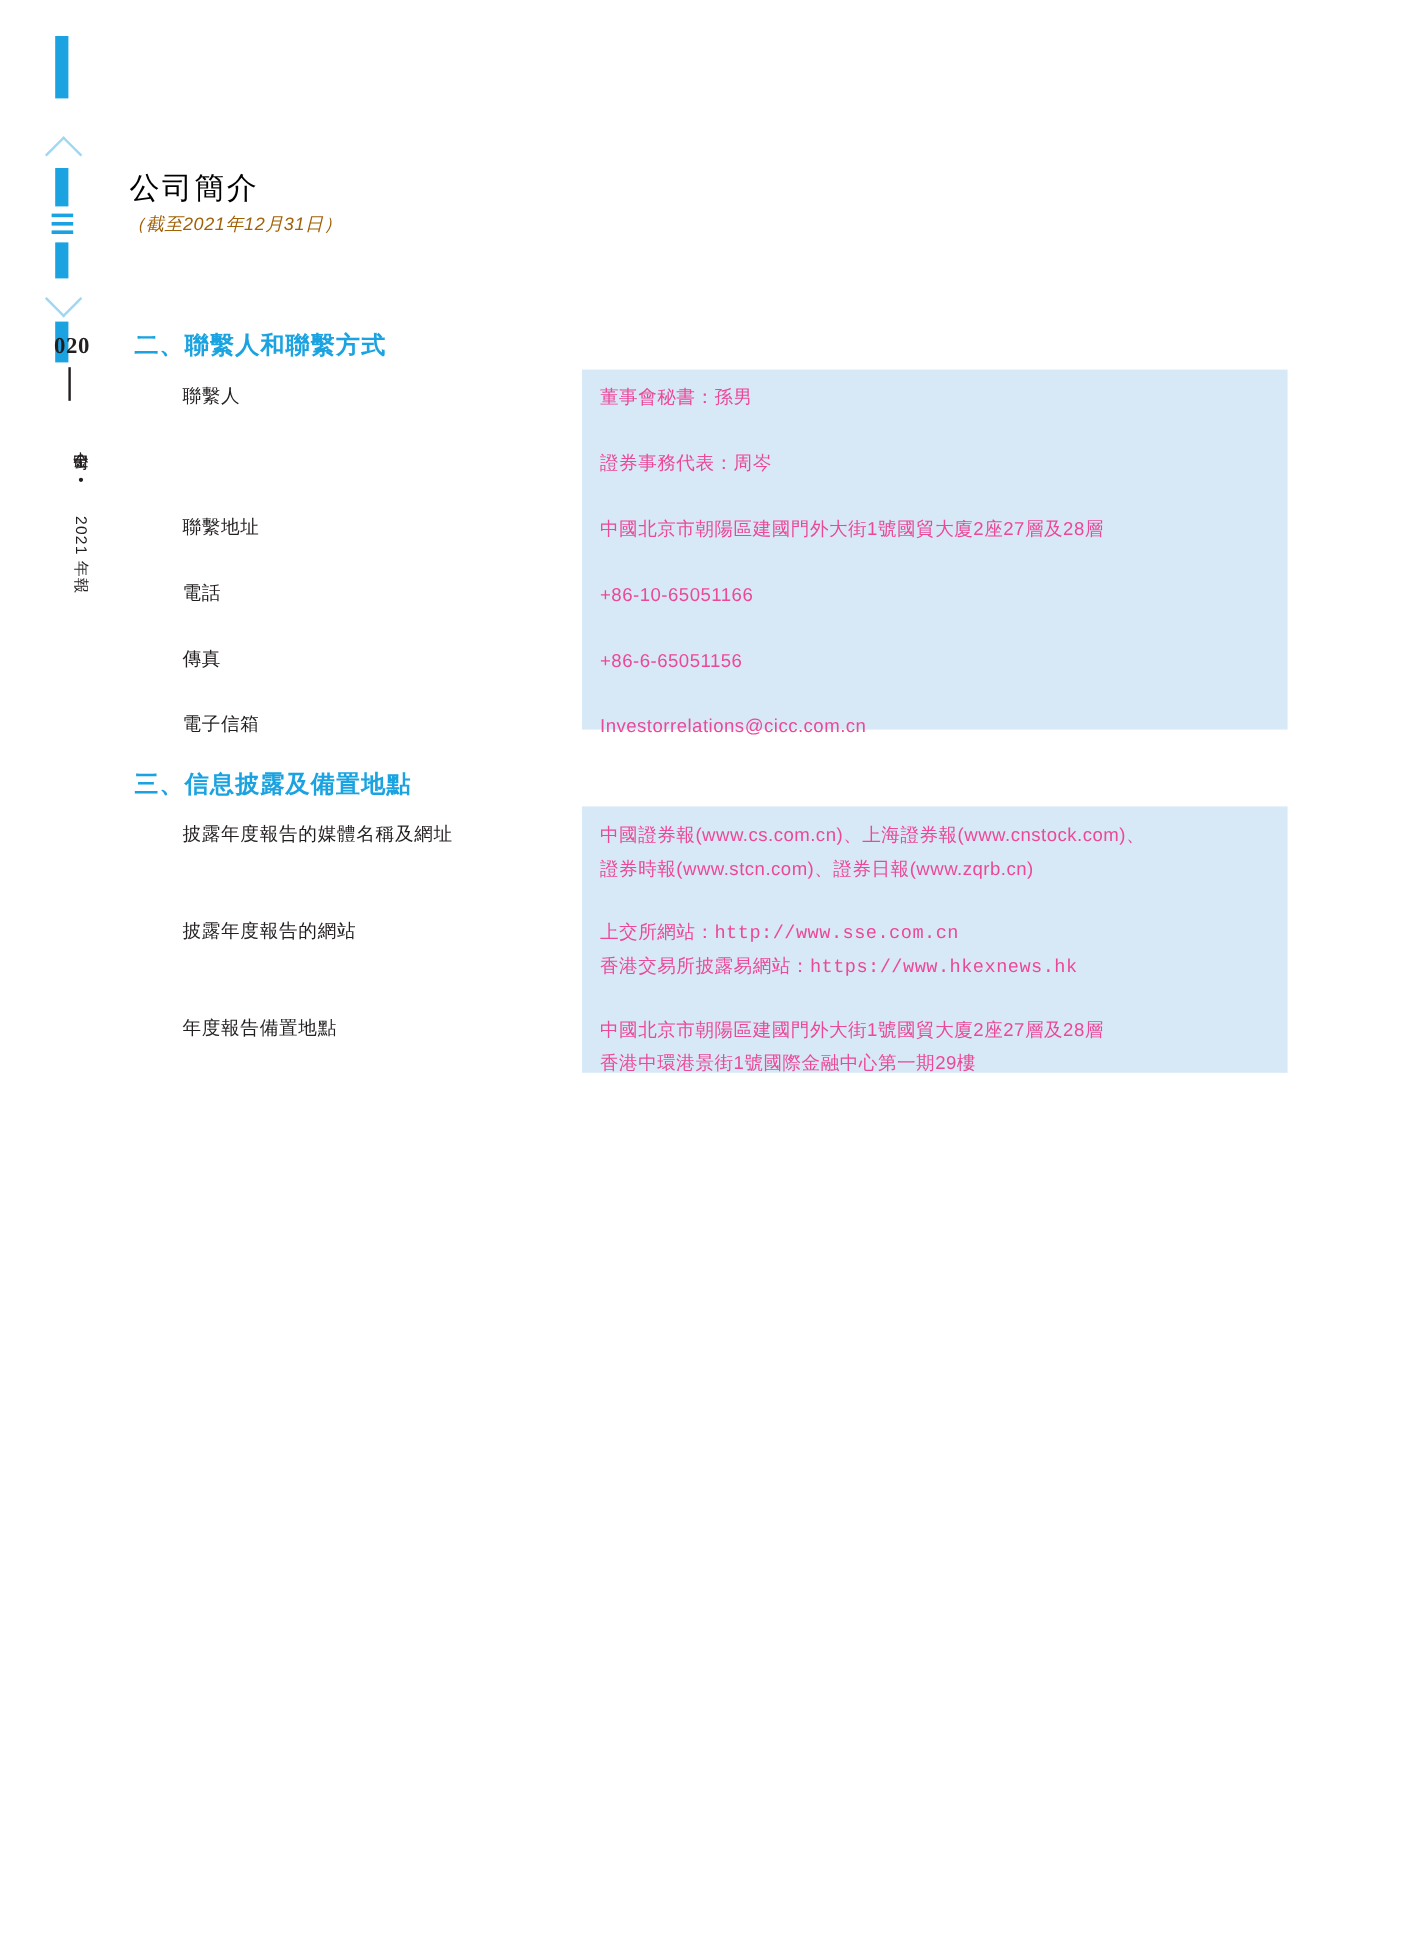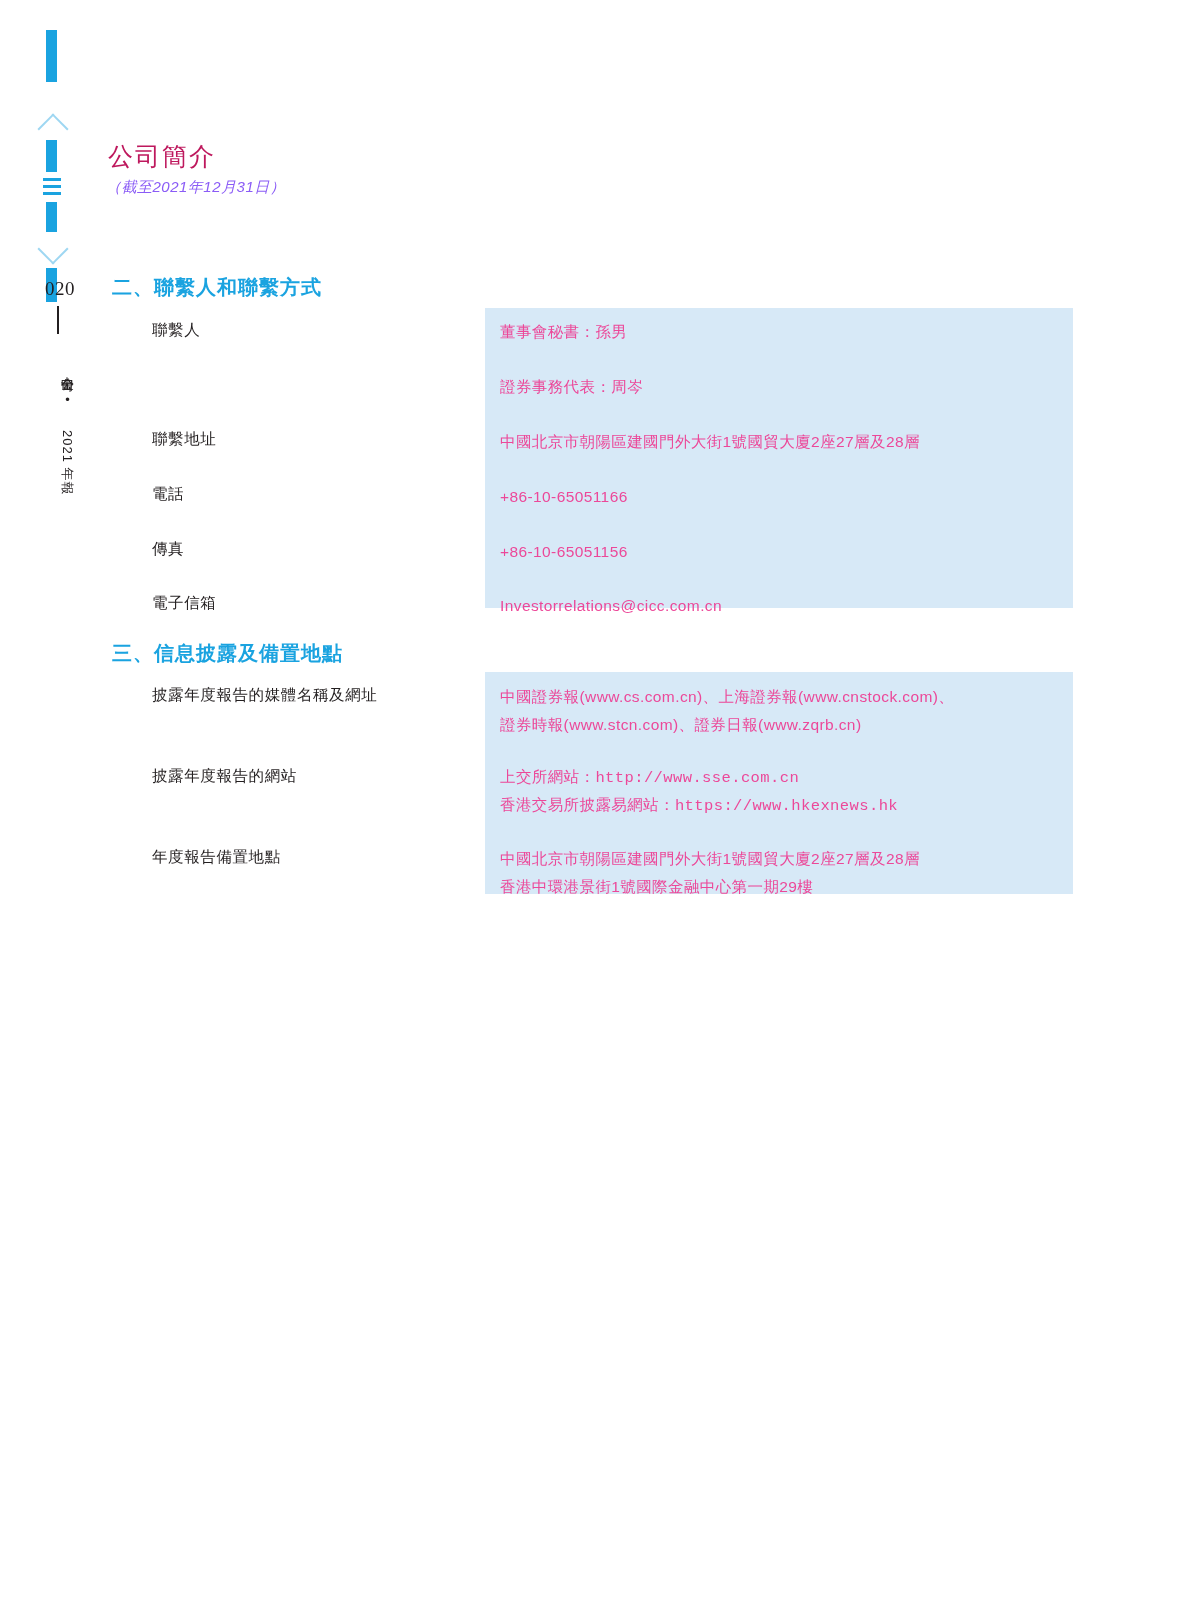--- a/index.html
+++ b/index.html
@@ -59,21 +59,21 @@
     margin-bottom: 4px;
   }
 
   .page-num {
     position: absolute;
     left: 38px;
     top: 278px;
     width: 44px;
     text-align: center;
     font-family: "Liberation Serif", "DejaVu Serif", serif;
-    font-weight: normal;
+    font-weight: bold;
     font-size: 19px;
     color: #231f20;
     letter-spacing: 0.5px;
   }
   .page-rule {
     position: absolute;
     left: 57px;
     top: 306px;
     width: 2px;
     height: 28px;
@@ -102,29 +102,29 @@
     text-orientation: sideways;
     writing-mode: vertical-rl;
   }
 
   
   .doc-title {
     position: absolute;
     left: 108px;
     top: 140px;
     font-size: 25px;
-    color: #be185d;
+    color: #000000;
     letter-spacing: 2px;
   }
   .doc-subtitle {
     position: absolute;
     left: 106px;
     top: 178px;
     font-size: 15px;
-    color: #8b5cf6;
+    color: #a16207;
     font-style: italic;
     letter-spacing: 0.5px;
   }
 
   
   .section-heading {
     position: absolute;
     left: 112px;
     font-size: 20px;
     font-weight: bold;
@@ -200,21 +200,21 @@
 
 <div class="value" style="top:373px;">證券事務代表：周岑</div>
 
 <div class="label" style="top:429px;">聯繫地址</div>
 <div class="value" style="top:428px;">中國北京市朝陽區建國門外大街1號國貿大廈2座27層及28層</div>
 
 <div class="label" style="top:484px;">電話</div>
 <div class="value" style="top:483px;">+86-10-65051166</div>
 
 <div class="label" style="top:539px;">傳真</div>
-<div class="value" style="top:538px;">+86-10-65051156</div>
+<div class="value" style="top:538px;">+86-6-65051156</div>
 
 <div class="label" style="top:593px;">電子信箱</div>
 <div class="value" style="top:592px;">Investorrelations@cicc.com.cn</div>
 
 <div id="sec3-heading" class="section-heading">三、信息披露及備置地點</div>
 
 <div id="panel-disclosure" class="panel"></div>
 
 <div class="label" style="top:685px;">披露年度報告的媒體名稱及網址</div>
 <div class="value" style="top:683px;">中國證券報(www.cs.com.cn)、上海證券報(www.cnstock.com)、

